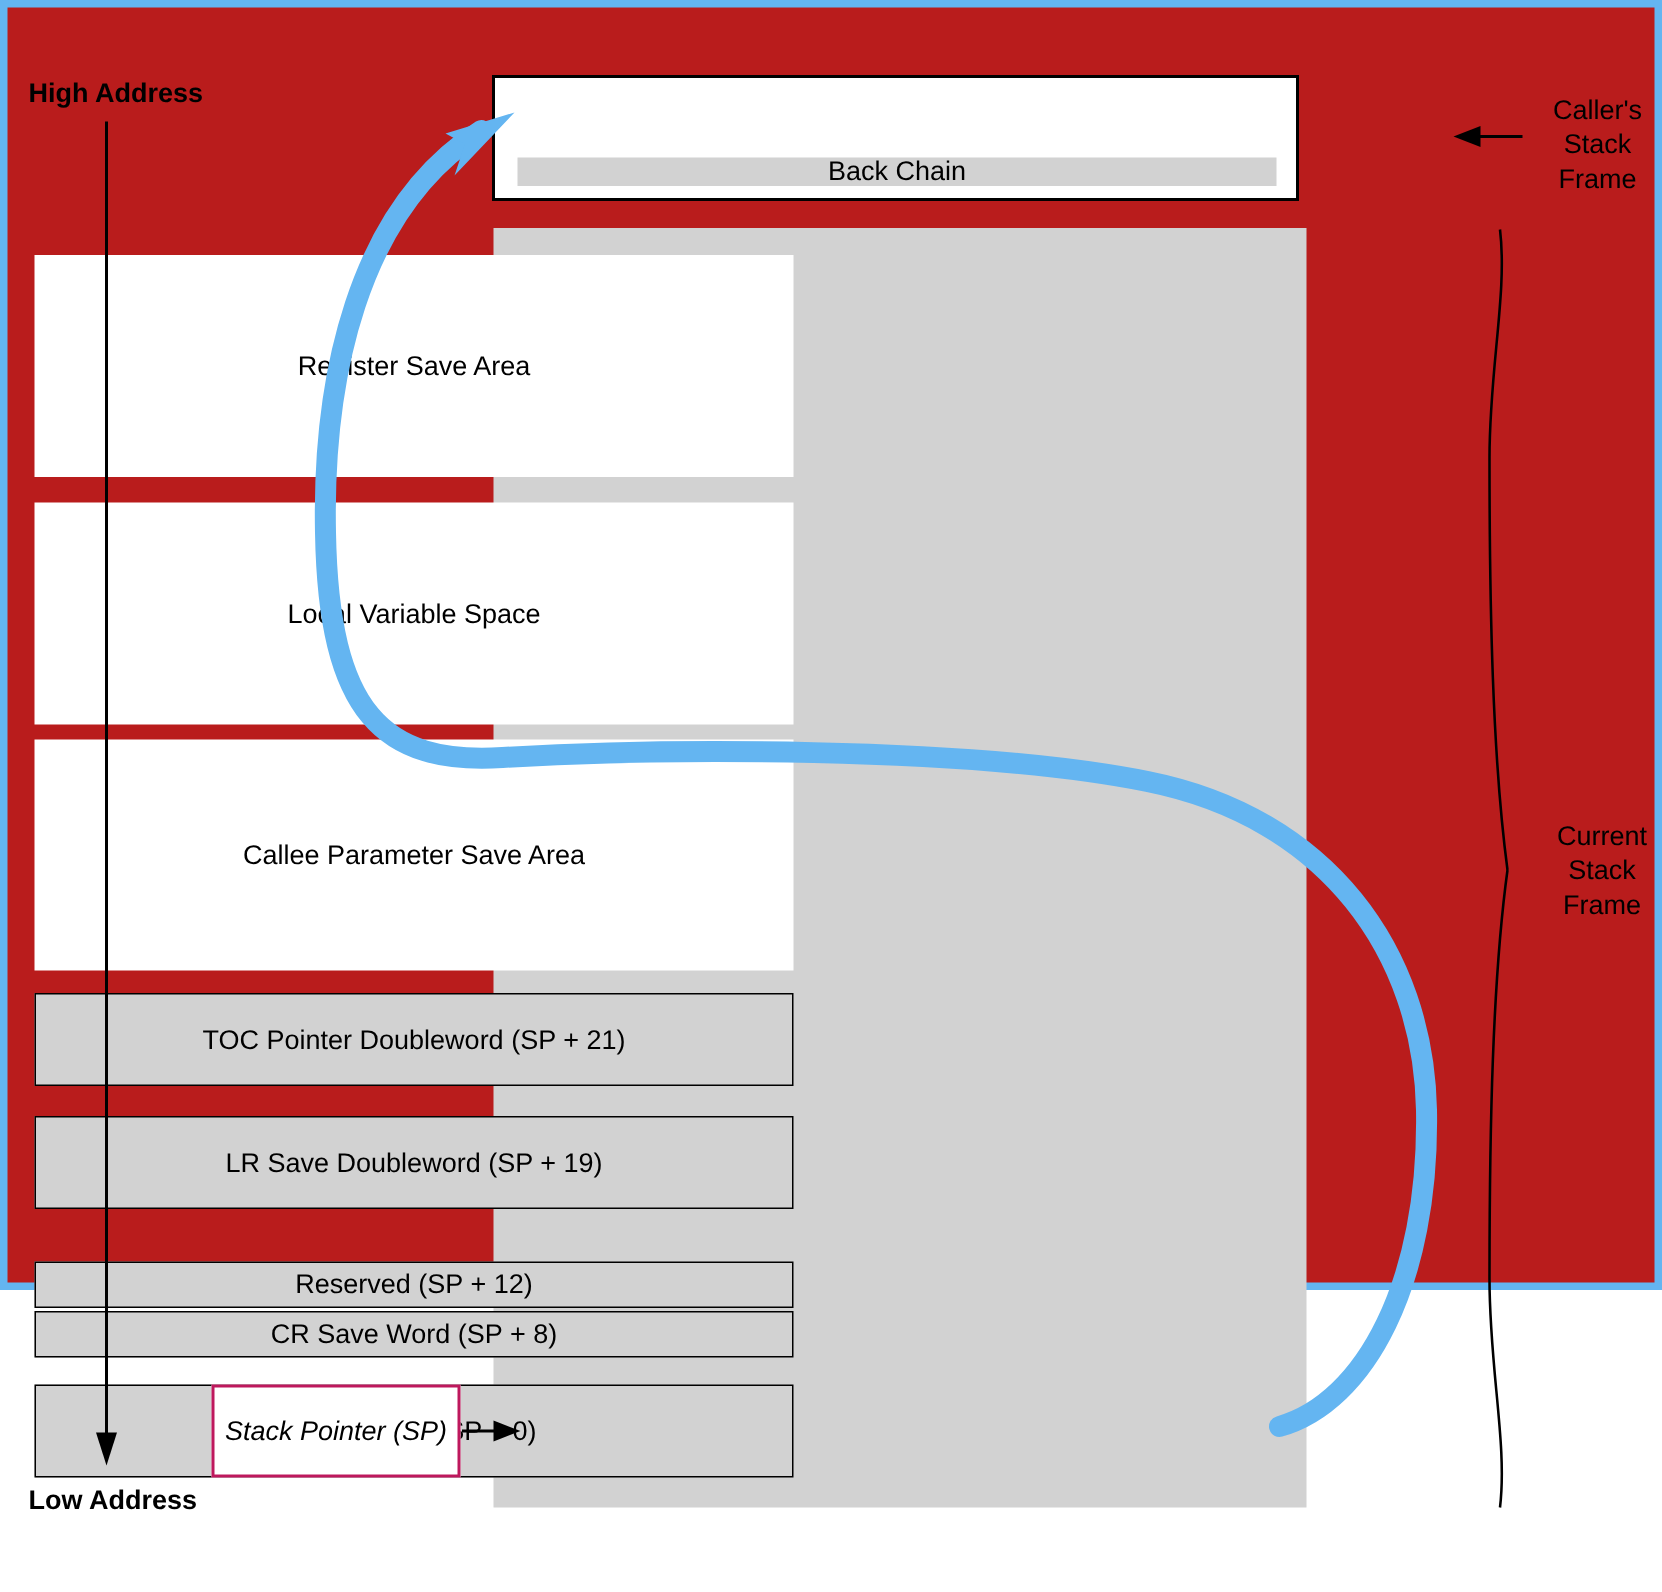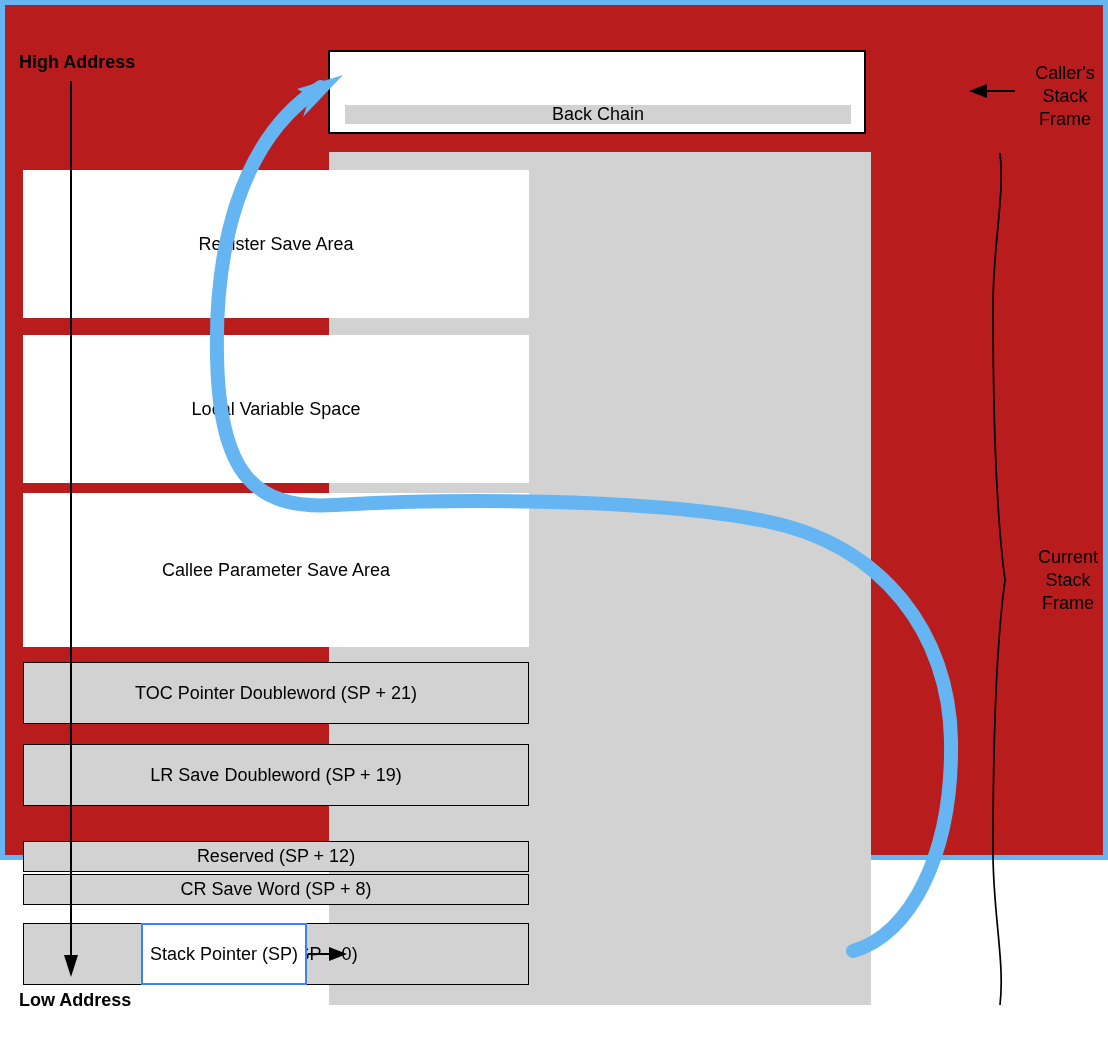--- a/index.html
+++ b/index.html
@@ -55,24 +55,24 @@
     left:18px;width:506px;
     background:#d2d2d2;
     border:1px solid #000000;
     box-sizing:border-box;
     display:flex;align-items:center;justify-content:center;
     font-size:18px;color:#000;
   }
   
   #gpr1-box{
     left:136px;top:918px;width:166px;height:62px;
-    border:2px solid #3b82f6;background:#fff;
+    border:2px solid #be185d;background:#fff;
     box-sizing:border-box;
     display:flex;align-items:center;justify-content:center;
-    font-size:18px;color:#000;
+    font-size:18px;color:#000;font-style:italic;
   }
   #gpr1-label{left:190px;top:915px;font-size:18px;}
   
   #high-addr{left:14px;top:46px;font-weight:bold;}
   #low-addr{left:14px;top:984px;font-weight:bold;}
   
   #caller-label{left:1022px;top:57px;text-align:center;width:76px;}
   #current-label{left:1025px;top:541px;text-align:center;width:76px;}
   svg.ov{position:absolute;left:0;top:0;width:1108px;height:1061px;pointer-events:none;}
 </style>

